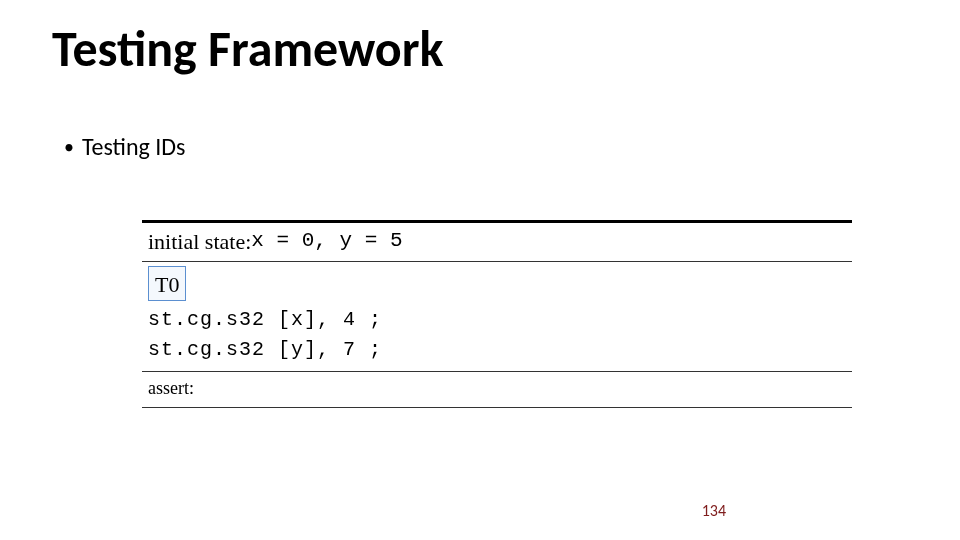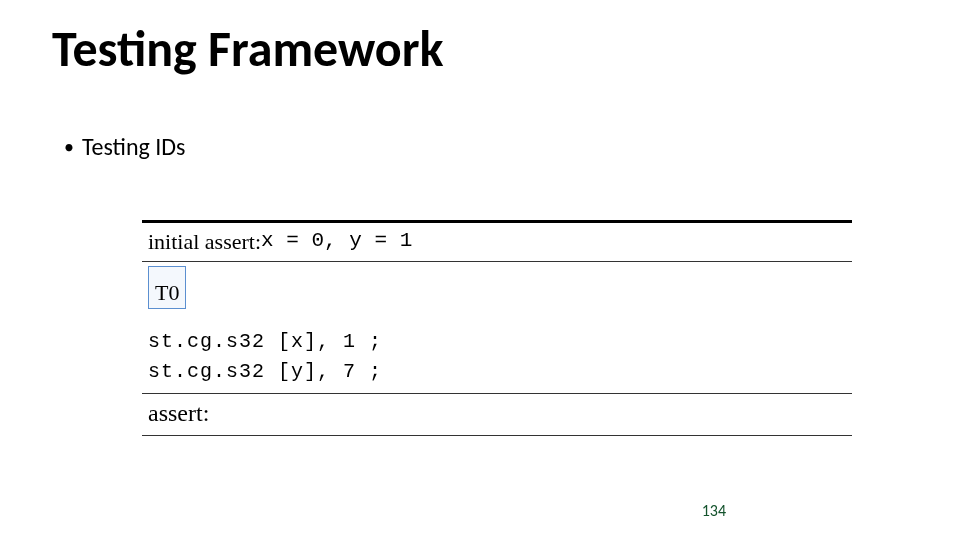--- a/index.html
+++ b/index.html
@@ -72,72 +72,72 @@
   .code-grid {
     display: grid;
     grid-template-columns: 1fr 1fr;
     column-gap: 20px;
     padding: 4px 6px 6px 6px;
   }
   .th-box {
     display: inline-block;
     border: 1px solid #5b8fd0;
     background: rgba(120,170,230,0.08);
-    padding: 12px 6px 1px 6px;
+    padding: 4px 6px 1px 6px;
     font-family: "Times New Roman", serif;
     font-size: 22px;
-    margin-bottom: 18px;
+    margin-bottom: 4px;
     line-height: 1.25;
   }
   .code-line {
     font-family: "Courier New", monospace;
     font-size: 20px;
     white-space: pre;
     line-height: 1.5;
     letter-spacing: 1px;
   }
   .assert-row {
     font-family: "Times New Roman", serif;
-    font-size: 24px;
+    font-size: 18px;
     padding: 6px 6px 8px 6px;
   }
   .page-num {
     position: absolute;
     right: 34px;
     bottom: 20px;
     font-size: 16px;
-    color: #14532d;
+    color: #7f1d1d;
   }
 </style>
 </head>
 <body>
 
 <div class="slide">
 
   <div class="title">Testing Framework</div>
 
   <div class="bullet-row">
     <span class="bullet-dot">•</span>
     <span>Testing IDs</span>
   </div>
 
   <div class="figure">
     <div class="fig-hline-thick"></div>
 
     <div class="fig-row initial-row">
-      <span>initial assert: </span>
-      <span class="var">x = 0, y = 1</span>
+      <span>initial state: </span>
+      <span class="var">x = 0, y = 5</span>
     </div>
 
     <div class="fig-hline-thin"></div>
 
     <div class="code-grid">
       <div>
         <div><span class="th-box">T0</span></div>
-        <div class="code-line">st.cg.s32 [x], 1 ;</div>
+        <div class="code-line">st.cg.s32 [x], 4 ;</div>
         <div class="code-line">st.cg.s32 [y], 7 ;</div>
       </div>
     </div>
 
     <div class="fig-hline-thin"></div>
 
     <div class="fig-row assert-row">
       <span>assert: </span>
     </div>
 

